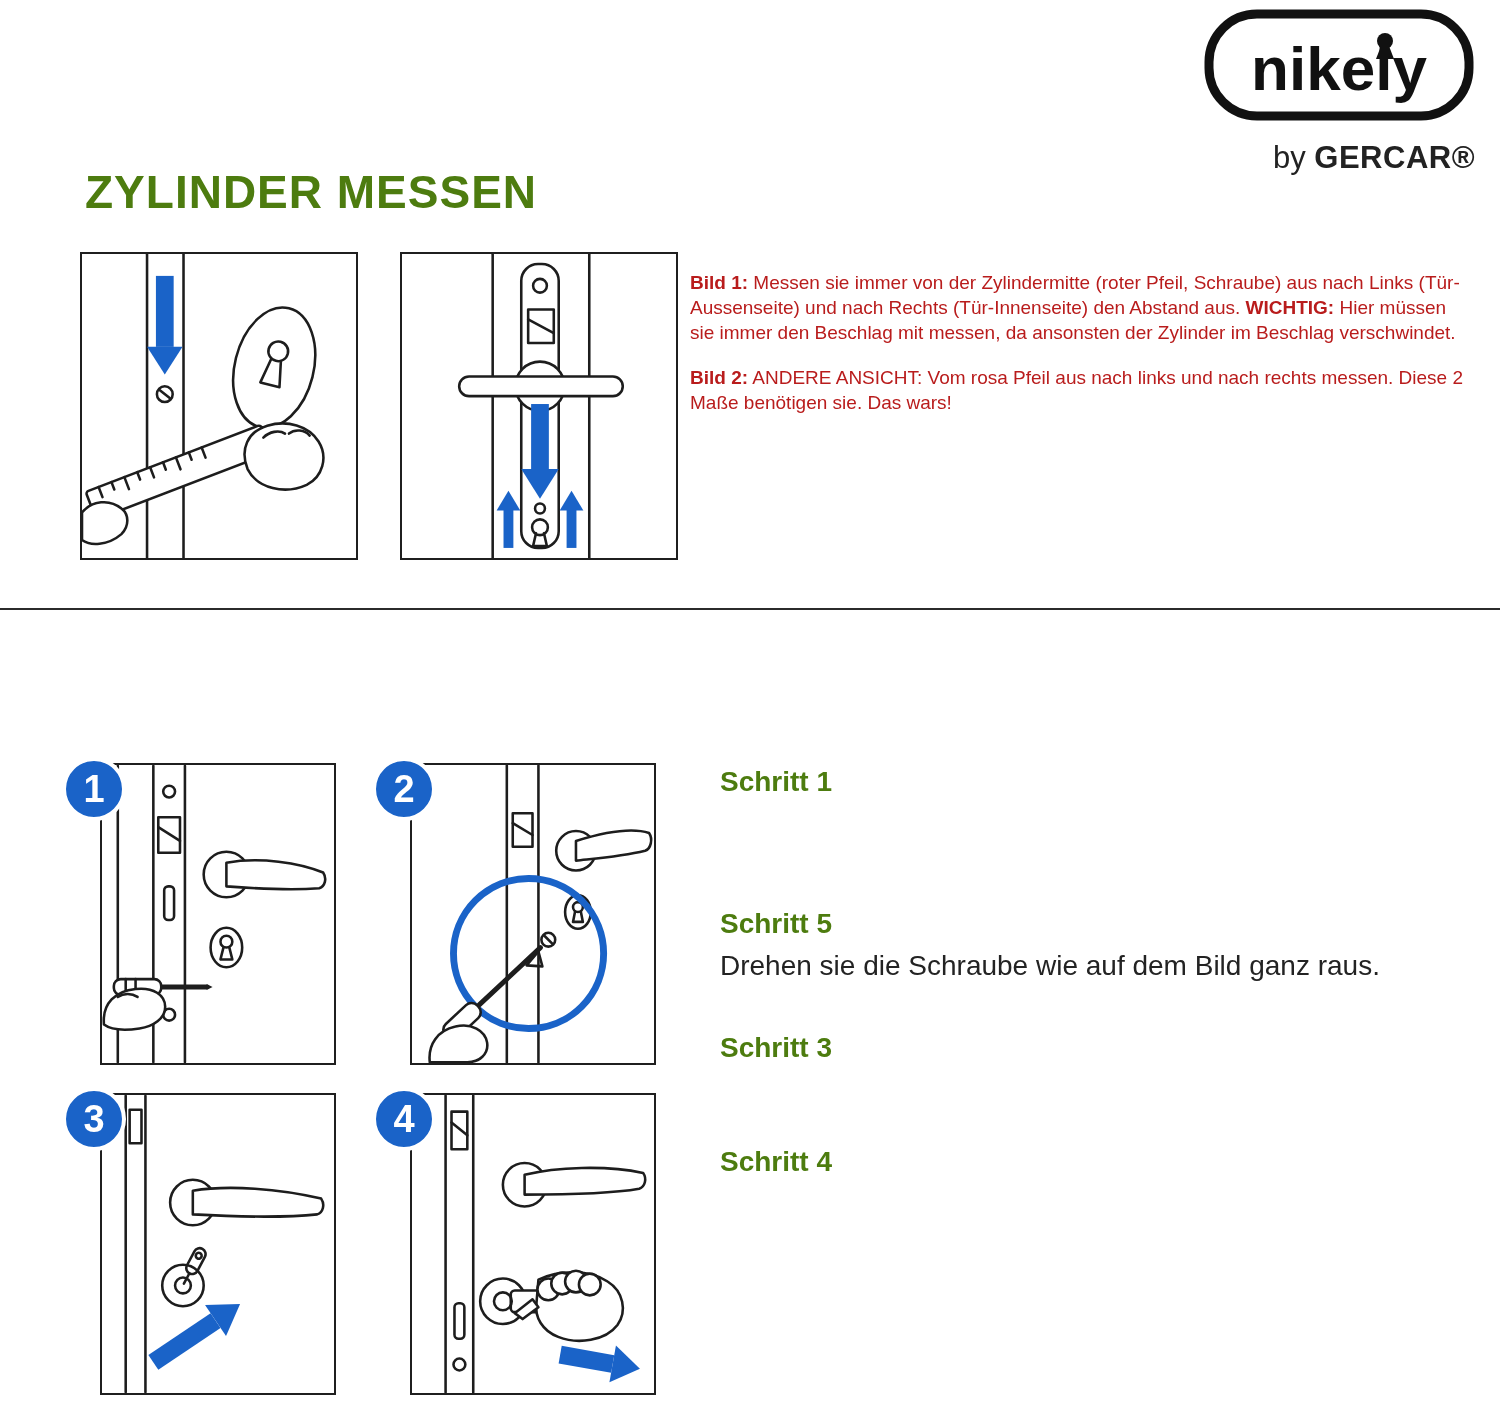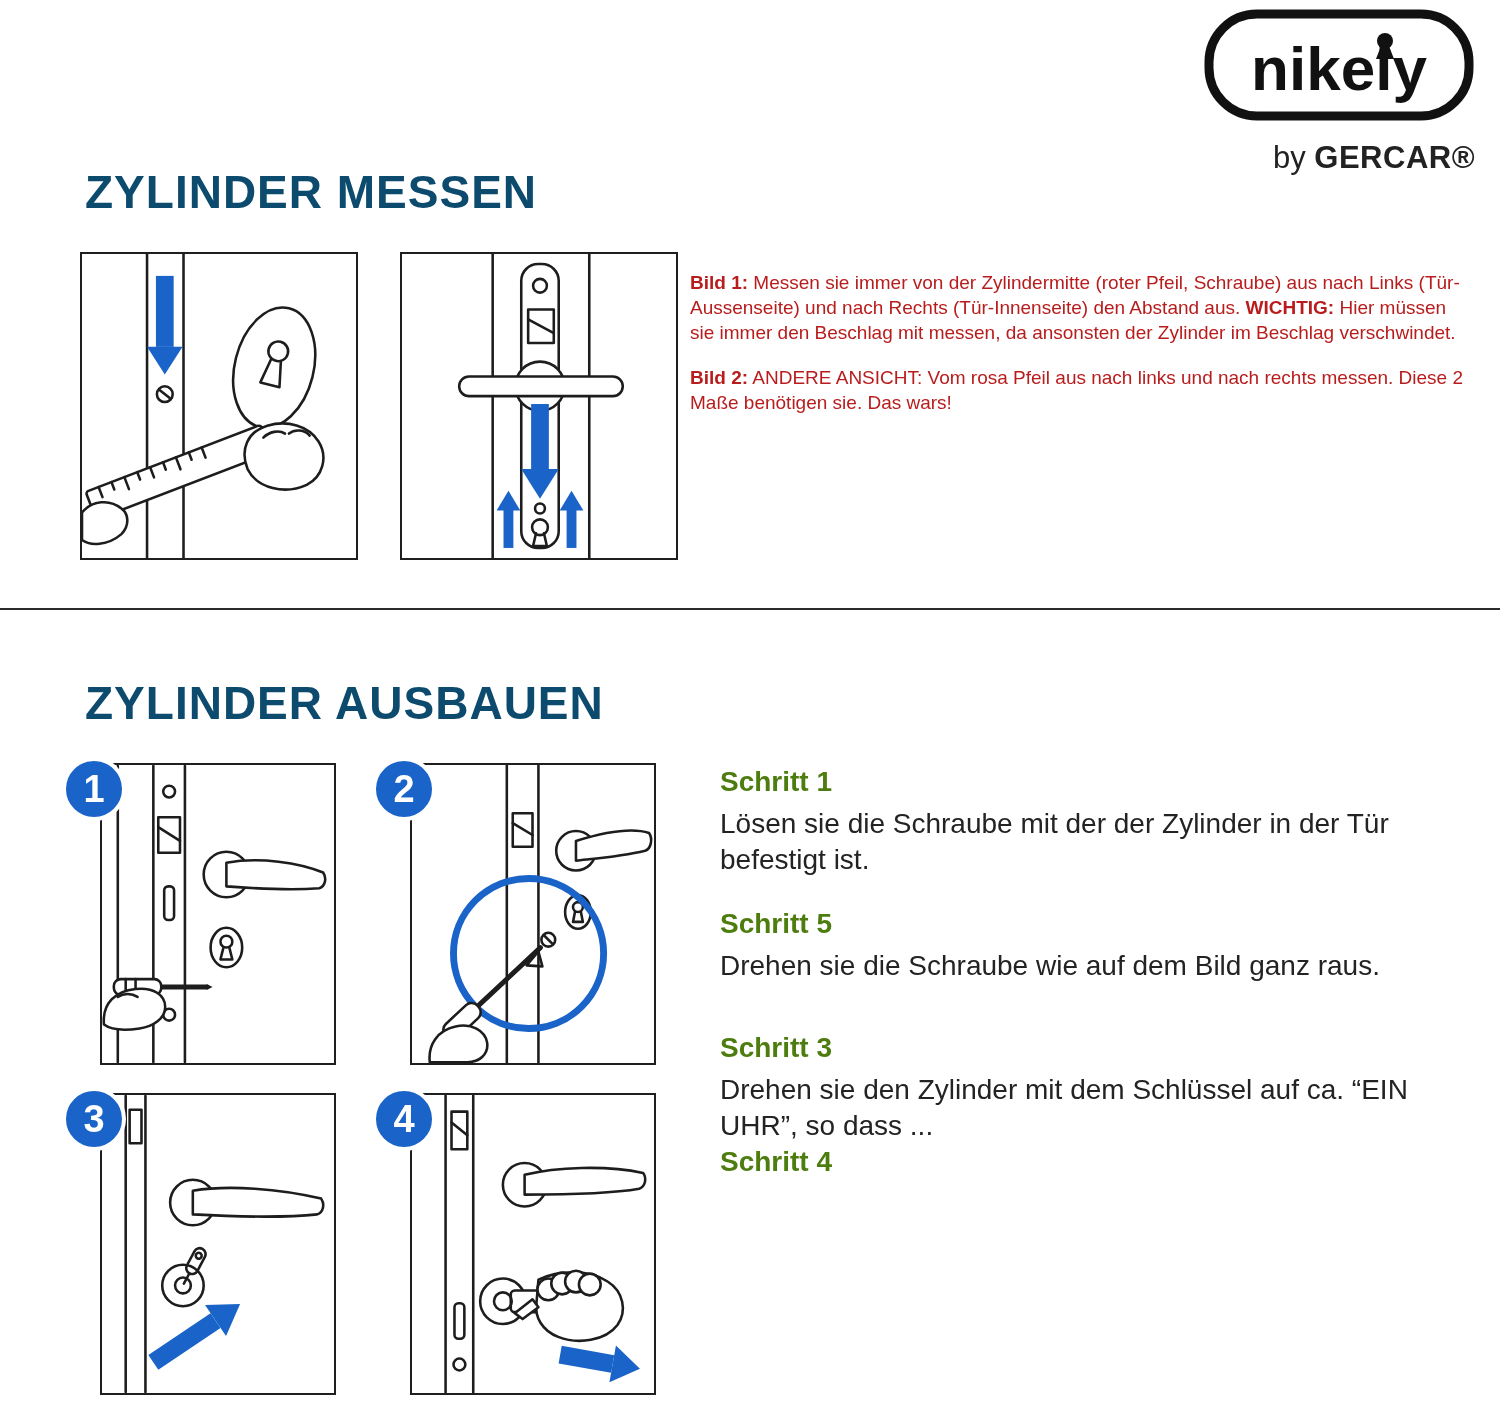--- a/index.html
+++ b/index.html
@@ -11,21 +11,21 @@
   }
   .page { position:relative; width:1500px; height:1421px; background:#fff; overflow:hidden; }
 
   
   .logo { position:absolute; left:1203px; top:8px; width:272px; height:114px; }
   .logo svg { width:100%; height:100%; display:block; }
   .byline { position:absolute; left:1075px; top:140px; width:400px; text-align:right; font-size:31px; color:#222; }
   .byline .b { font-weight:bold; letter-spacing:0.5px; }
 
   
-  .title { position:absolute; font-size:46px; font-weight:bold; color:#0c4a6e; letter-spacing:1px; }
+  .title { position:absolute; font-size:46px; font-weight:bold; color:#4d7c0f; letter-spacing:1px; }
   .title-messen   { left:85px; top:165px; }
   .title-ausbauen { left:85px; top:676px; }
 
   
   .illu { position:absolute; border:2px solid #1f1f1f; background:#fff; }
   .illu svg { width:100%; height:100%; display:block; }
   .box-a { left:80px;  top:252px; width:278px; height:308px; }
   .box-b { left:400px; top:252px; width:278px; height:308px; }
   .step-box-1 { left:100px; top:763px;  width:236px; height:302px; }
   .step-box-2 { left:410px; top:763px;  width:246px; height:302px; }
@@ -160,21 +160,20 @@
     </svg>
   </div>
 
   <div class="col-messen">
     <p><b>Bild 1:</b><span> Messen sie immer von der Zylindermitte (roter Pfeil, Schraube) aus nach Links (Tür-Aussenseite) und nach Rechts (Tür-Innenseite) den Abstand aus. </span><b>WICHTIG:</b><span> Hier müssen sie immer den Beschlag mit messen, da ansonsten der Zylinder im Beschlag verschwindet.</span></p>
     <p><b>Bild 2:</b><span> ANDERE ANSICHT: Vom rosa Pfeil aus nach links und nach rechts messen. Diese 2 Maße benötigen sie. Das wars!</span></p>
   </div>
 
   <div class="divider"></div>
 
-  <h1 class="title title-ausbauen">ZYLINDER AUSBAUEN</h1>
 
   <div class="illu step-box-1">
     <svg viewBox="0 0 235 300">
       <g class="ln">
         <line x1="16" y1="0" x2="16" y2="300"></line>
         <line x1="52" y1="0" x2="52" y2="300"></line>
         <line x1="84" y1="0" x2="84" y2="300"></line>
         <circle cx="68" cy="26" r="6"></circle>
         <rect x="57" y="52" width="22" height="36"></rect>
         <line x1="57" y1="62" x2="79" y2="76"></line>
@@ -286,27 +285,25 @@
     </svg>
   </div>
 
   <div class="num num-1">1</div>
   <div class="num num-2">2</div>
   <div class="num num-3">3</div>
   <div class="num num-4">4</div>
 
   <div class="step step-1">
     <h3>Schritt 1</h3>
-    <p>Lösen sie die Schraube mit der der Zylinder in der Tür befestigt ist.</p>
   </div>
   <div class="step step-2">
     <h3>Schritt 5</h3>
     <p>Drehen sie die Schraube wie auf dem Bild ganz raus.</p>
   </div>
   <div class="step step-3">
     <h3>Schritt 3</h3>
-    <p>Drehen sie den Zylinder mit dem Schlüssel auf ca. “EIN UHR”, so dass ...</p>
   </div>
   <div class="step step-4">
     <h3>Schritt 4</h3>
   </div>
 
 </div>
 
 </body></html>

